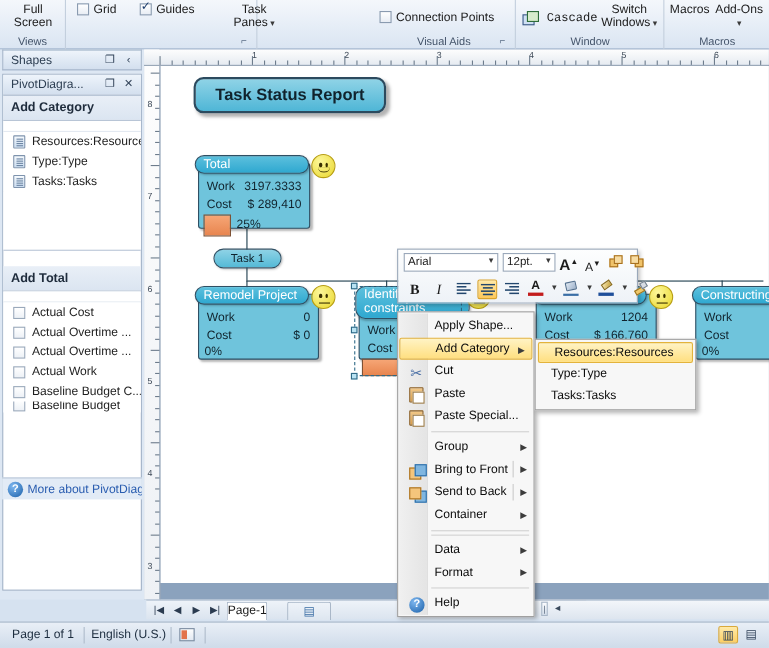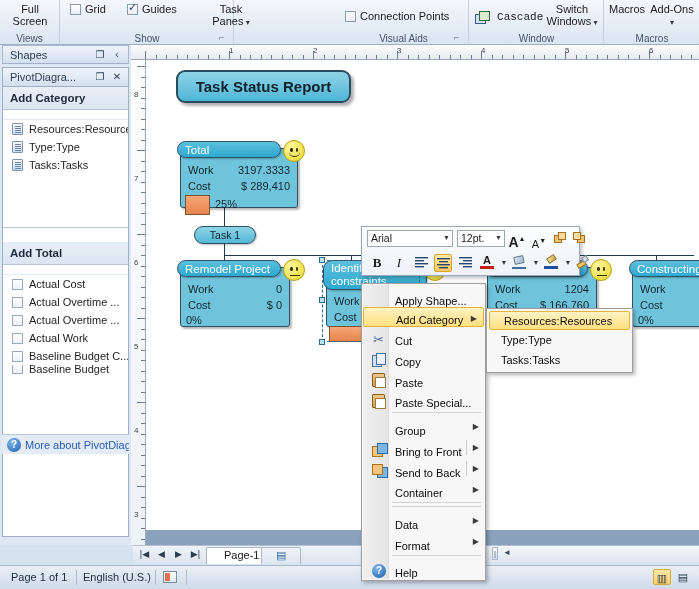--- a/index.html
+++ b/index.html
@@ -240,21 +240,21 @@
     background:#f7f7f7; border:1px solid #a0a0a0;
     box-shadow:2px 2px 4px rgba(0,0,0,.3);
     z-index:50; padding:2px 0 1px;
   }
   #ctxmenu .gutter {
     position:absolute; left:1px; top:1px; width:26px; bottom:1px;
     background:linear-gradient(to right,#f0f0f0,#e4e4e4);
     border-right:1px solid #dcdcdc;
   }
   .mi {
-    position:relative; height:20.7px; display:flex; align-items:flex-end;
+    position:relative; height:20.7px; display:flex; align-items:center;
     font-size:11px; color:#0b0b0b; padding-left:33px; cursor:default;
     white-space:nowrap;
   }
   .mi.hl {
     background:linear-gradient(to bottom,#fff3c4,#ffdf80);
     border:1px solid #e3b33b; border-radius:2px;
     margin:0 1px; padding-left:32px; height:20px;
   }
   .mi .arr { position:absolute; right:6px; top:6px; font-size:8px; color:#3c3c3c; }
   .mi .sep2 { position:absolute; right:18px; top:3px; bottom:3px; width:1px; background:#cacaca;}
@@ -304,21 +304,21 @@
   #pagetabs {
     position:absolute; left:133px; top:545px; width:400px; height:18px;
     background:linear-gradient(to bottom,#eef3f9,#dbe4ef);
     border-top:1px solid #b3c0d0;
   }
   .navbtn { position:absolute; top:2px; width:13px; height:13px;
     font-size:9px; color:#2b3b50; text-align:center; line-height:13px; cursor:default; }
   .ptab {
     position:absolute; top:1px; height:17px;
     background:#ffffff; border:1px solid #a9b7c8; border-bottom:none;
-    font-size:11px; color:#1b1b1b; padding:1px 17px 0;
+    font-size:11px; color:#1b1b1b; padding:1px 0 0;
     border-radius:2px 2px 0 0;
   }
   .ptab.blank {
     background:linear-gradient(to bottom,#eef3f9,#dde6f0);
     padding:1px 14px 0;
   }
   #hscroll2 {
     position:absolute; left:490px; top:545px; width:209px; height:18px;
     background:linear-gradient(to bottom,#f3f6fa,#dde5ef);
     border-top:1px solid #b3c0d0;
@@ -356,21 +356,20 @@
     <div class="rbtn small" style="left:9px;top:3px;">
       <span class="chk"></span><span>Grid</span>
     </div>
     <div class="rbtn small" style="left:66px;top:3px;">
       <span class="chk on"></span><span>Guides</span>
     </div>
     <div class="rbtn" style="left:122px;top:3px;width:48px;margin-left:24px;">
       <span>Task</span><br>
       <span>Panes</span><span class="caret"> ▾</span>
     </div>
-    <div class="glabel">Show</div>
     <div class="dlglaunch">⌐</div>
   </div>
 
 
   <div class="rgroup" style="left:339px;width:130px;">
     <div class="rbtn small" style="left:6px;top:10px;">
       <span class="chk"></span><span>Connection Points</span>
     </div>
     <div class="glabel">Visual Aids</div>
     <div class="dlglaunch">⌐</div>
@@ -603,21 +602,21 @@
     <div id="banner">Task Status Report</div>
 
     <div class="conn" style="left:78px;top:148px;width:1px;height:19px;"></div>
     <div class="conn" style="left:78px;top:183px;width:1px;height:12px;"></div>
     <div class="conn" style="left:78px;top:195px;width:470px;height:1px;"></div>
     <div class="conn" style="left:78px;top:195px;width:1px;height:12px;"></div>
     <div class="conn" style="left:205px;top:195px;width:1px;height:12px;"></div>
     <div class="conn" style="left:365px;top:195px;width:1px;height:12px;"></div>
     <div class="conn" style="left:510px;top:195px;width:1px;height:12px;"></div>
 
-    <div class="node" style="left:34px;top:88px;width:118px;height:60px;">
+    <div class="node" style="left:34px;top:88px;width:102px;height:60px;">
       <div class="titlebar" style="width:104px;">Total</div>
       <div class="row" style="top:15px;">
         <span>Work</span>
         <span>3197.3333</span>
       </div>
       <div class="row" style="top:31px;">
         <span>Cost</span>
         <span>$ 289,410</span>
       </div>
       <div class="bar" style="left:4px;top:46px;width:25px;"></div>
@@ -802,26 +801,20 @@
     <span class="arr">▶</span>
   </div>
 
   <div class="mi">
     <span class="miicon">
         <span class="ic-cut">✂</span>
       </span>
     <span>Cut</span>
   </div>
 
-  <div class="mi">
-    <span class="miicon">
-        <span class="ic-copy"></span>
-      </span>
-    <span>Copy</span>
-  </div>
 
   <div class="mi">
     <span class="miicon">
         <span class="ic-paste"></span>
       </span>
     <span>Paste</span>
   </div>
 
   <div class="mi">
     <span class="miicon">

